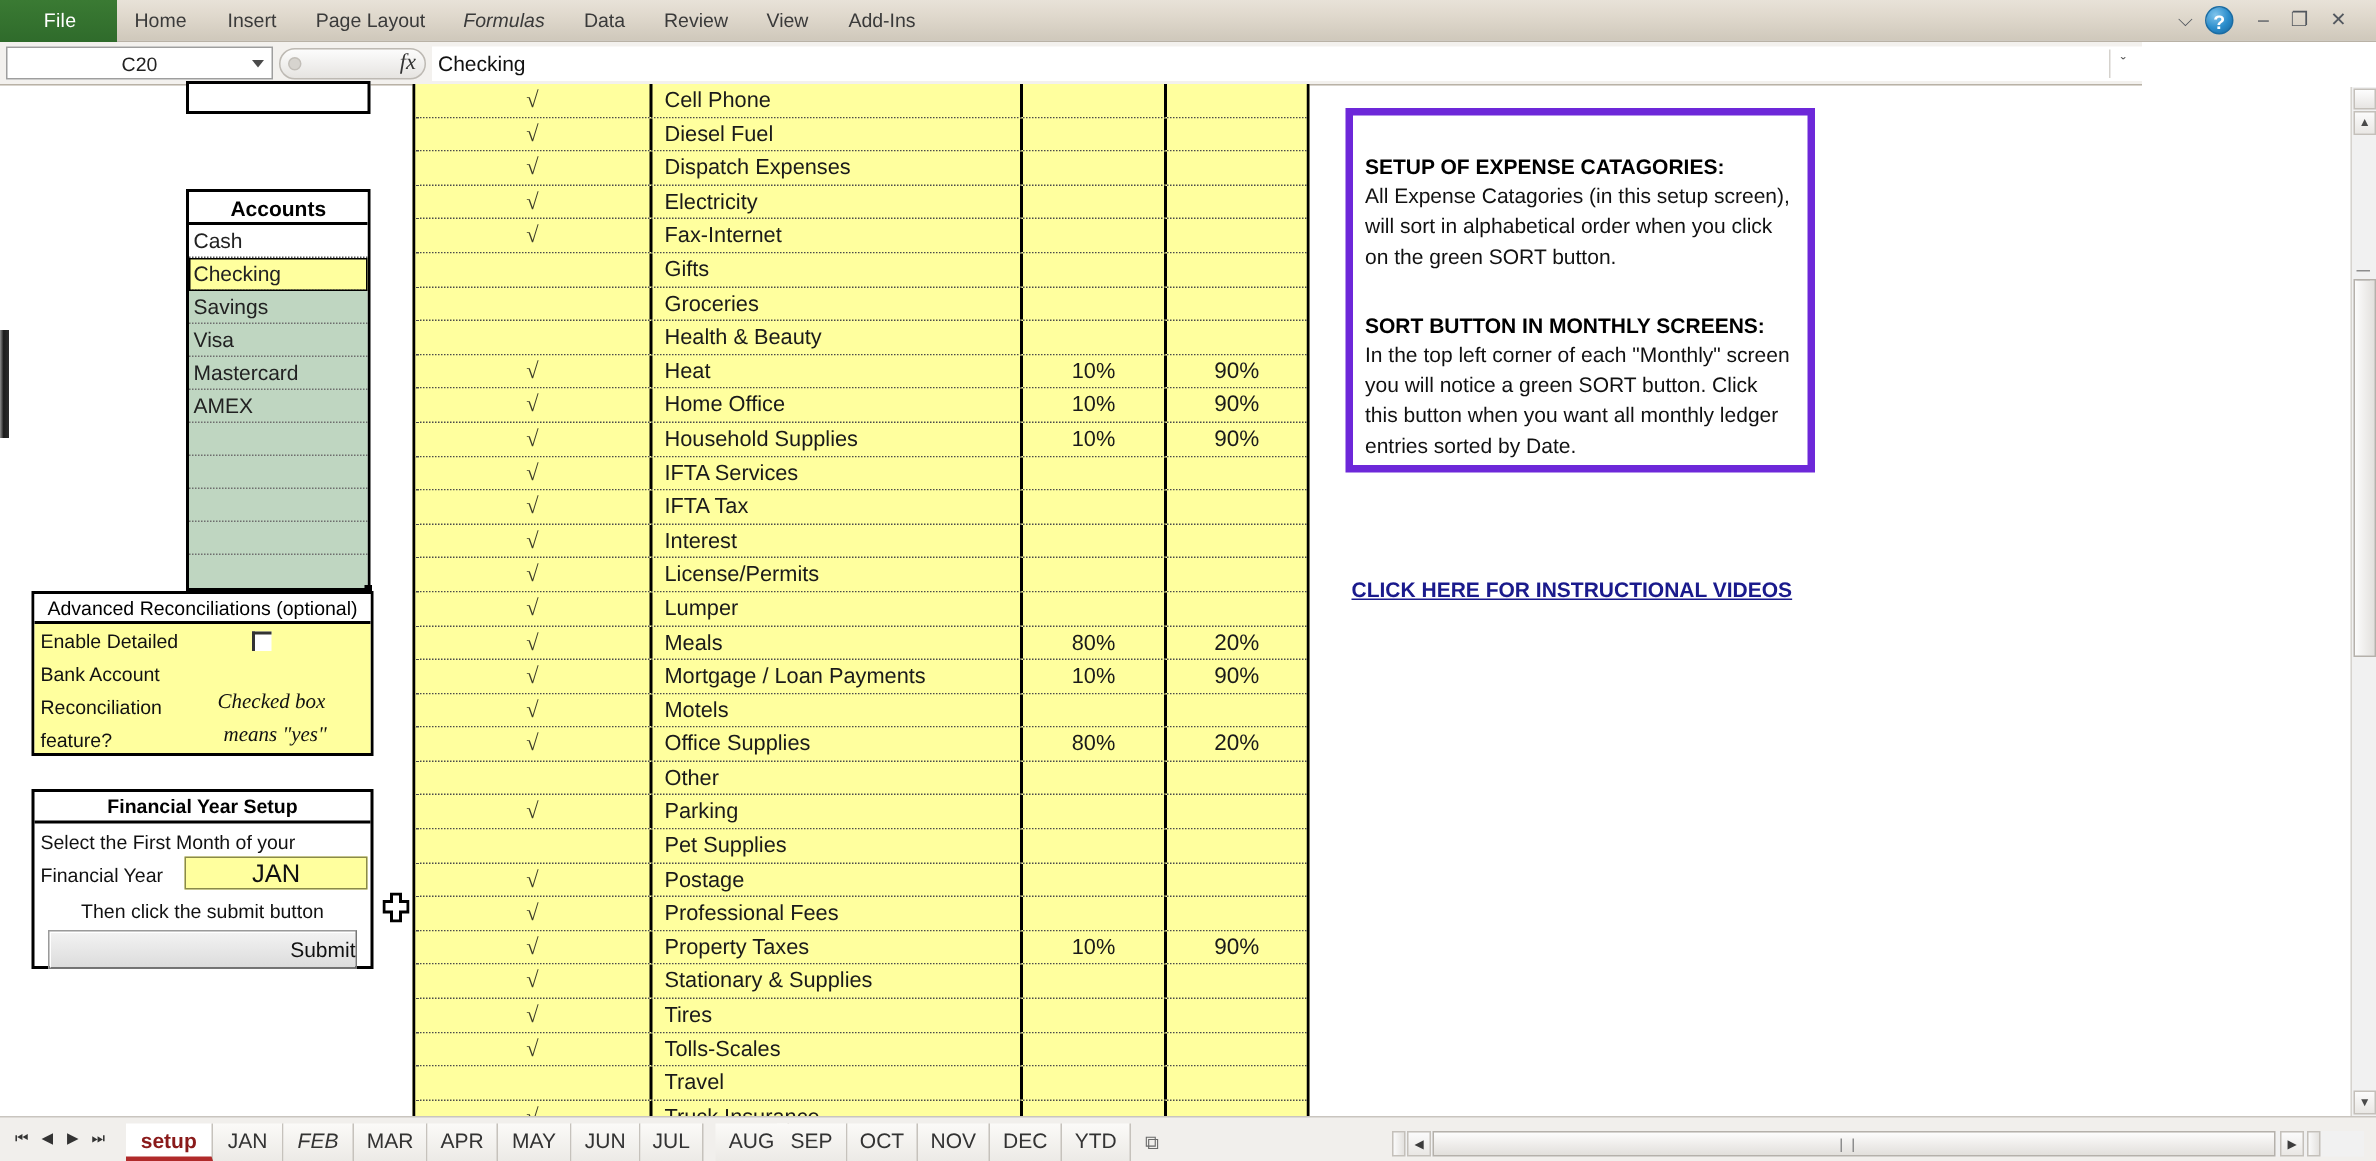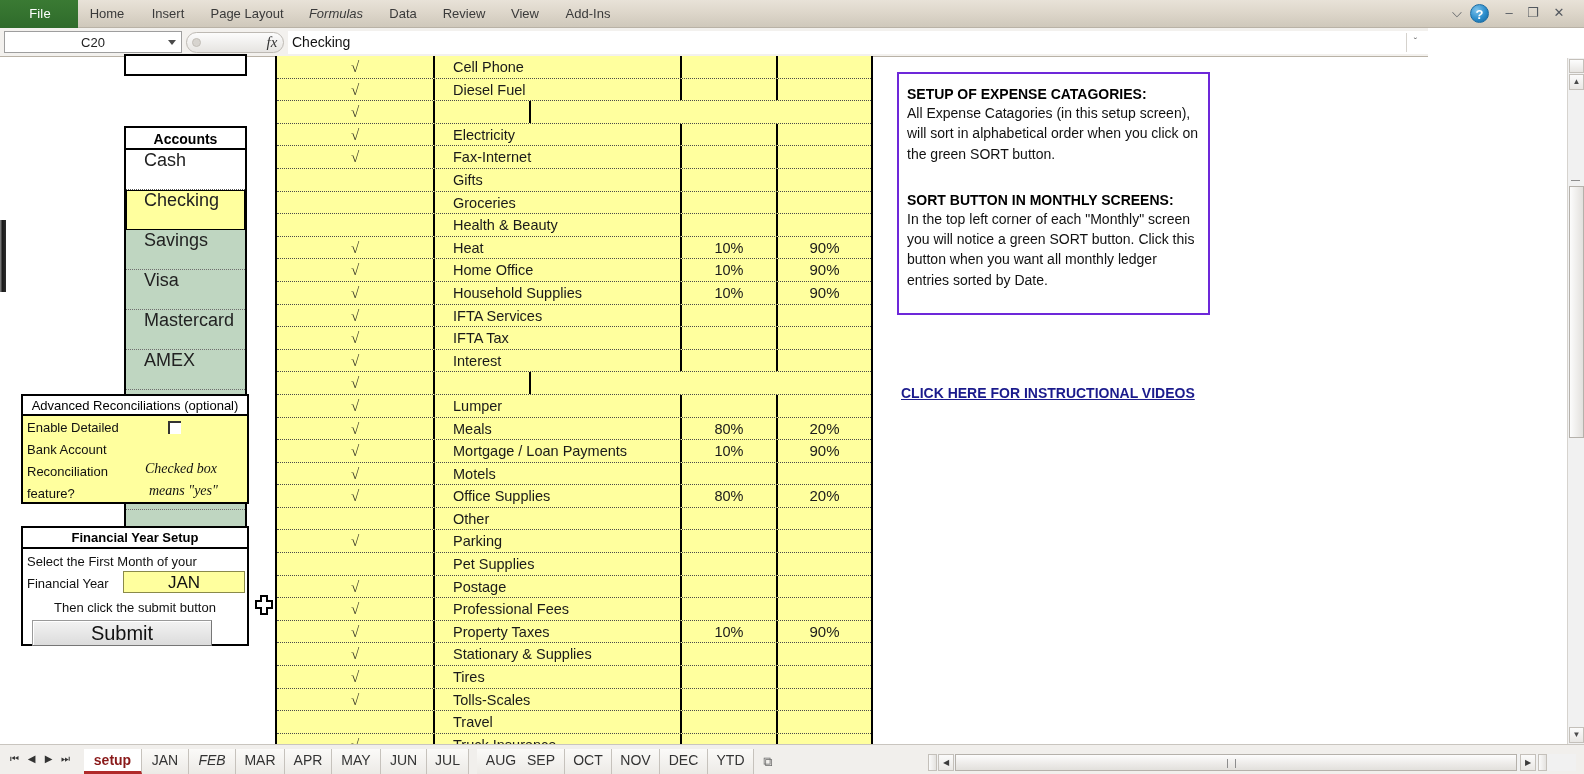--- a/index.html
+++ b/index.html
@@ -104,22 +104,22 @@
   .acct {
     position: absolute; left: 124px; top: 68px; width: 123px;
     border: 2px solid #000; background: #fff;
   }
   .acct-head {
     height: 22px; line-height: 22px; text-align: center;
     font-size: 14px; font-weight: bold; color: #000;
     border-bottom: 2px solid #000; background: #fff;
   }
   .acct-row {
-    height: 40px; line-height: 21px; font-size: 18px; color: #222;
-    padding-left: 18px; border-bottom: 1px dotted #6e6e6e;
+    height: 22px; line-height: 21px; font-size: 14px; color: #222;
+    padding-left: 3px; border-bottom: 1px dotted #6e6e6e;
     overflow: hidden; white-space: nowrap;
   }
   .acct-row.white { background: #ffffff; border-bottom: 1px dotted #555; }
   .acct-row.sel {
     background: #ffff9e; outline: 1px solid #000; outline-offset: -1px;
   }
   .acct-row.green { background: #bfd6c1; }
   .acct-row:last-child { border-bottom: none; }
   .acct-handle {
     position: absolute; right: -3px; bottom: -3px; width: 5px; height: 5px;
@@ -170,25 +170,25 @@
   .fy-val {
     position: absolute; left: 100px; top: 43px; width: 122px; height: 22px;
     background: #ffff9e; border: 1px solid #8a8a4a;
     font-size: 17px; color: #111; text-align: center; line-height: 21px;
   }
   .fy-l3 {
     position: absolute; left: 0; top: 72px; width: 224px;
     text-align: center; font-size: 13px; color: #111;
   }
   .fy-btn {
-    position: absolute; left: 9px; top: 92px; width: 180px; height: 26px;
+    position: absolute; left: 9px; top: 92px; width: 206px; height: 26px;
     background: linear-gradient(to bottom,#f3f3f3,#dcdcdc);
     border: 1px solid #9a9a9a; border-right-color:#767676; border-bottom-color:#767676;
     box-shadow: 1px 1px 0 #fff inset;
-    font-size: 20px; color: #111; text-align: center; line-height: 24px;
+    font-size: 14px; color: #111; text-align: right; line-height: 24px;
   }
 
   
   .cursor {
     position: absolute; left: 255px; top: 537px; width: 18px; height: 20px;
   }
 
   
   .xt {
     position: absolute; left: 275px; top: -2px; width: 598px;
@@ -200,36 +200,36 @@
     border-bottom: 1px dotted #4a4a4a;
   }
   .xrow:last-child { border-bottom: none; }
   .c-chk {
     width: 158px; flex: 0 0 158px; border-right: 2px solid #000;
     font-family: "Liberation Serif", serif;
     font-size: 15px; color: #3d3d2a; text-align: center; line-height: 22px;
   }
   .c-name {
     width: 247px; flex: 0 0 247px; border-right: 2px solid #000;
-    font-size: 14.5px; color: #1a1a1a; padding-left: 18px; line-height: 22px;
+    font-size: 14.5px; color: #1a1a1a; padding-left: 8px; line-height: 22px;
     white-space: nowrap; overflow: hidden;
   }
   .c-p1 {
     width: 96px; flex: 0 0 96px; border-right: 2px solid #000;
     font-size: 14.5px; color: #1a1a1a; text-align: center; line-height: 22px;
   }
   .c-p2 {
     width: 93px; flex: 0 0 93px;
     font-size: 15px; color: #1a1a1a; text-align: center; line-height: 22px;
   }
 
   
   .instr {
     position: absolute; left: 897px; top: 14px; width: 313px; height: 243px;
-    border: 2px solid #6d28d9; background: #fff; padding: 12px 8px 0 8px;
+    border: 5px solid #6d28d9; background: #fff; padding: 26px 8px 0 8px;
   }
   .instr h3 {
     margin: 0 0 1px 0; font-size: 14px; font-weight: bold; color: #000;
   }
   .instr p {
     margin: 0; font-size: 14px; color: #111; line-height: 1.45;
   }
   .instr .gap { height: 28px; }
   .vidlink {
     position: absolute; left: 901px; top: 327px;
@@ -420,20 +420,21 @@
           <div class="c-p2"></div>
         </div>
         <div class="xrow">
           <div class="c-chk">√</div>
           <div class="c-name">Diesel Fuel</div>
           <div class="c-p1"></div>
           <div class="c-p2"></div>
         </div>
         <div class="xrow">
           <div class="c-chk">√</div>
+          <div class="c-name">Dispatch Expenses</div>
           <div class="c-p1"></div>
           <div class="c-p2"></div>
         </div>
         <div class="xrow">
           <div class="c-chk">√</div>
           <div class="c-name">Electricity</div>
           <div class="c-p1"></div>
           <div class="c-p2"></div>
         </div>
         <div class="xrow">
@@ -491,20 +492,21 @@
           <div class="c-p2"></div>
         </div>
         <div class="xrow">
           <div class="c-chk">√</div>
           <div class="c-name">Interest</div>
           <div class="c-p1"></div>
           <div class="c-p2"></div>
         </div>
         <div class="xrow">
           <div class="c-chk">√</div>
+          <div class="c-name">License/Permits</div>
           <div class="c-p1"></div>
           <div class="c-p2"></div>
         </div>
         <div class="xrow">
           <div class="c-chk">√</div>
           <div class="c-name">Lumper</div>
           <div class="c-p1"></div>
           <div class="c-p2"></div>
         </div>
         <div class="xrow">

